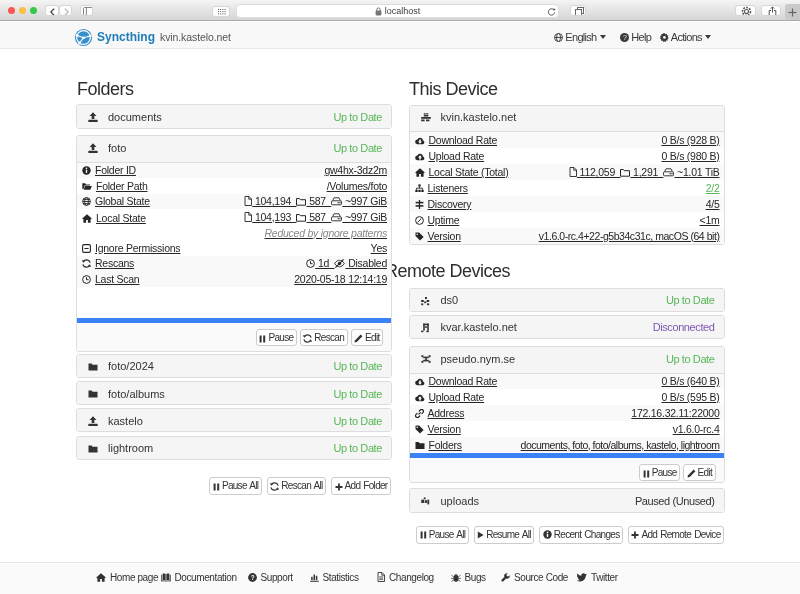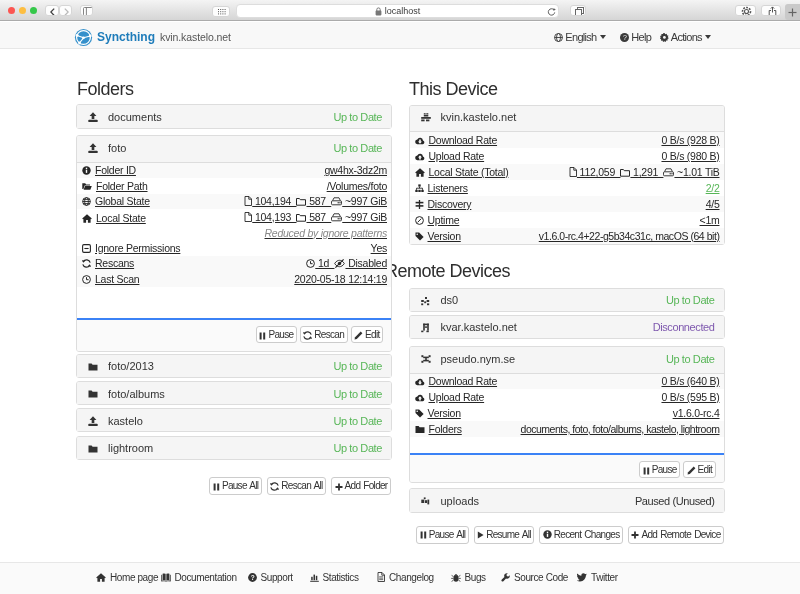--- a/index.html
+++ b/index.html
@@ -54,21 +54,21 @@
 svg.vic { vertical-align:-1px; }
 
 
 .btn { display:inline-block; height:18px; background:#fff; border:1px solid #ccc;
   border-radius:3px; font-size:10px; color:#333; line-height:16px; padding:0 2.5px;
   vertical-align:top; white-space:nowrap; letter-spacing:-0.7px; word-spacing:1px; }
 .btn + .btn { margin-left:5px; }
 .btn svg { vertical-align:-1.5px; margin-right:2px; }
 .btnrow { position:absolute; text-align:right; white-space:nowrap; }
 .pfoot { position:absolute; left:0; right:0; bottom:0; height:33px; background:#fafafa;
-  border-top:2px solid #3b82f6; border-radius:0 0 2px 2px; text-align:right; padding:6.5px 8px 0 0; }
+  border-top:5px solid #3b82f6; border-radius:0 0 2px 2px; text-align:right; padding:6.5px 8px 0 0; }
 .pfoot .btn + .btn { margin-left:3px; }
 .pfoot .btn { height:17px; line-height:15px; }
 
 
 #foot { position:absolute; left:0; top:562px; width:800px; height:32px;
   background:#fafafa; border-top:1px solid #e7e7e7; font-size:10px; color:#333; letter-spacing:-0.4px; }
 #foot .fi { position:absolute; top:9px; white-space:nowrap; }
 #foot svg { vertical-align:-1px; margin-right:4px; }
 </style>
 </head>
@@ -304,21 +304,21 @@
           <path fill="#333" d="M0.5 8.5 L1.1 6.2 L6.7 0.6 L8.4 2.3 L2.8 7.9 Z"></path>
         </svg>Edit</span>
   </div>
 </div>
 
 <div class="panel" style="left:76px; top:353.75px; height:24px;">
   <div class="phead">
       <svg class="hic" width="10" height="10" viewBox="0 0 10 9">
         <path fill="#333" d="M0.5 1 H3.6 L4.6 2.3 H9.5 V8 H0.5 Z"></path>
       </svg>
-      <span class="nm">foto/2013</span>
+      <span class="nm">foto/2024</span>
       <span class="st ok">Up to Date</span>
     </div>
 </div>
 <div class="panel" style="left:76px; top:381.05px; height:24px;">
   <div class="phead">
       <svg class="hic" width="10" height="10" viewBox="0 0 10 9">
         <path fill="#333" d="M0.5 1 H3.6 L4.6 2.3 H9.5 V8 H0.5 Z"></path>
       </svg>
       <span class="nm">foto/albums</span>
       <span class="st ok">Up to Date</span>
@@ -505,20 +505,30 @@
             </svg>Download Rate</td>
           <td class="val">0 B/s (640 B)</td>
         </tr>
    <tr style="height:15.8px;">
           <td><svg class="tic" width="10" height="8" viewBox="0 0 10 8">
               <path fill="#262626" d="M2.6 7.2 a2.3 2.3 0 0 1-0.3-4.6 a3 3 0 0 1 5.7 0.8 a2 2 0 0 1 0 3.8 Z"></path>
               <path fill="#fff" d="M5 2.2 L7 4.6 H5.8 V6.4 H4.2 V4.6 H3 Z"></path>
             </svg>Upload Rate</td>
           <td class="val">0 B/s (595 B)</td>
         </tr>
+   <tr class="str" style="height:15.8px;">
+          <td><svg class="tic" width="9" height="9" viewBox="0 0 9 9">
+              <g fill="none" stroke="#262626" stroke-width="1.2" stroke-linecap="round">
+                <path d="M3.8 5.2 L5.4 3.6"></path>
+                <path d="M4.3 2 L5.3 1 a1.8 1.8 0 0 1 2.6 2.6 L6.9 4.6"></path>
+                <path d="M4.7 7 L3.7 8 a1.8 1.8 0 0 1-2.6-2.6 L2.1 4.4"></path>
+              </g>
+            </svg>Address</td>
+          <td class="val">172.16.32.11:22000</td>
+        </tr>
    <tr style="height:15.8px;">
           <td><svg class="tic" width="9" height="9" viewBox="0 0 9 9">
               <path fill="#262626" d="M0.5 0.5 H4.1 L8.6 5 L5 8.6 L0.5 4.1 Z"></path>
               <circle cx="2.2" cy="2.2" r="0.8" fill="#fff"></circle>
             </svg>Version</td>
           <td class="val">v1.6.0-rc.4</td>
         </tr>
    <tr class="str" style="height:15.8px;">
           <td><svg class="tic" width="10" height="9" viewBox="0 0 10 9">
               <path fill="#262626" d="M0.5 1 H3.6 L4.6 2.3 H9.5 V8 H0.5 Z"></path>

